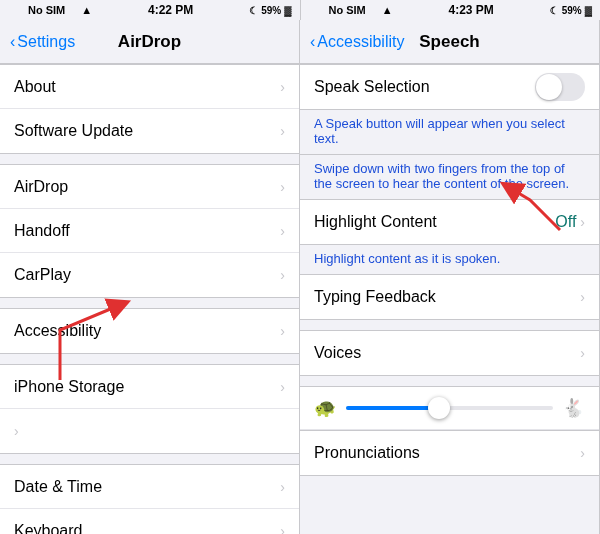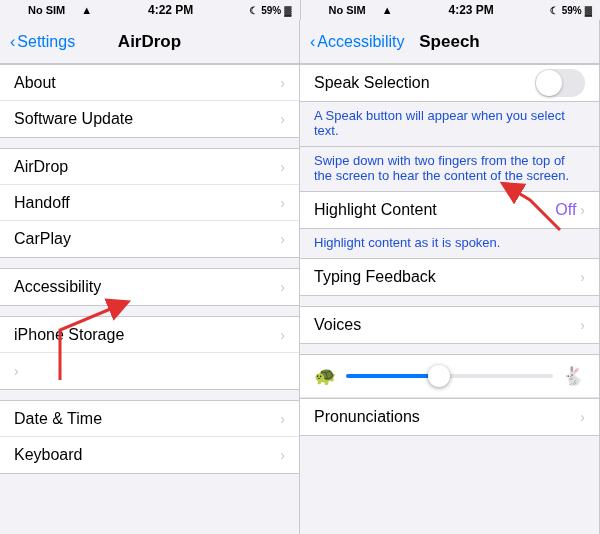--- a/index.html
+++ b/index.html
@@ -84,36 +84,36 @@
       border-bottom: 1px solid #c8c8cc;
       margin-bottom: 0;
     }
     .settings-group + .settings-group {
       margin-top: 10px;
     }
     .settings-row {
       display: flex;
       align-items: center;
       padding: 0 14px;
-      height: 36px;
+      height: 44px;
       border-bottom: 1px solid #e5e5ea;
       background: #fff;
       position: relative;
     }
     .settings-row:last-child {
       border-bottom: none;
     }
     .settings-row-label {
       flex: 1;
       font-size: 16px;
       color: #000;
     }
     .settings-row-value {
       font-size: 16px;
-      color: #8b5cf6;
+      color: #0f766e;
       margin-right: 4px;
       text-align: center;
     }
     .chevron {
       color: #c7c7cc;
       font-size: 14px;
     }
 
     
     .toggle-off {

